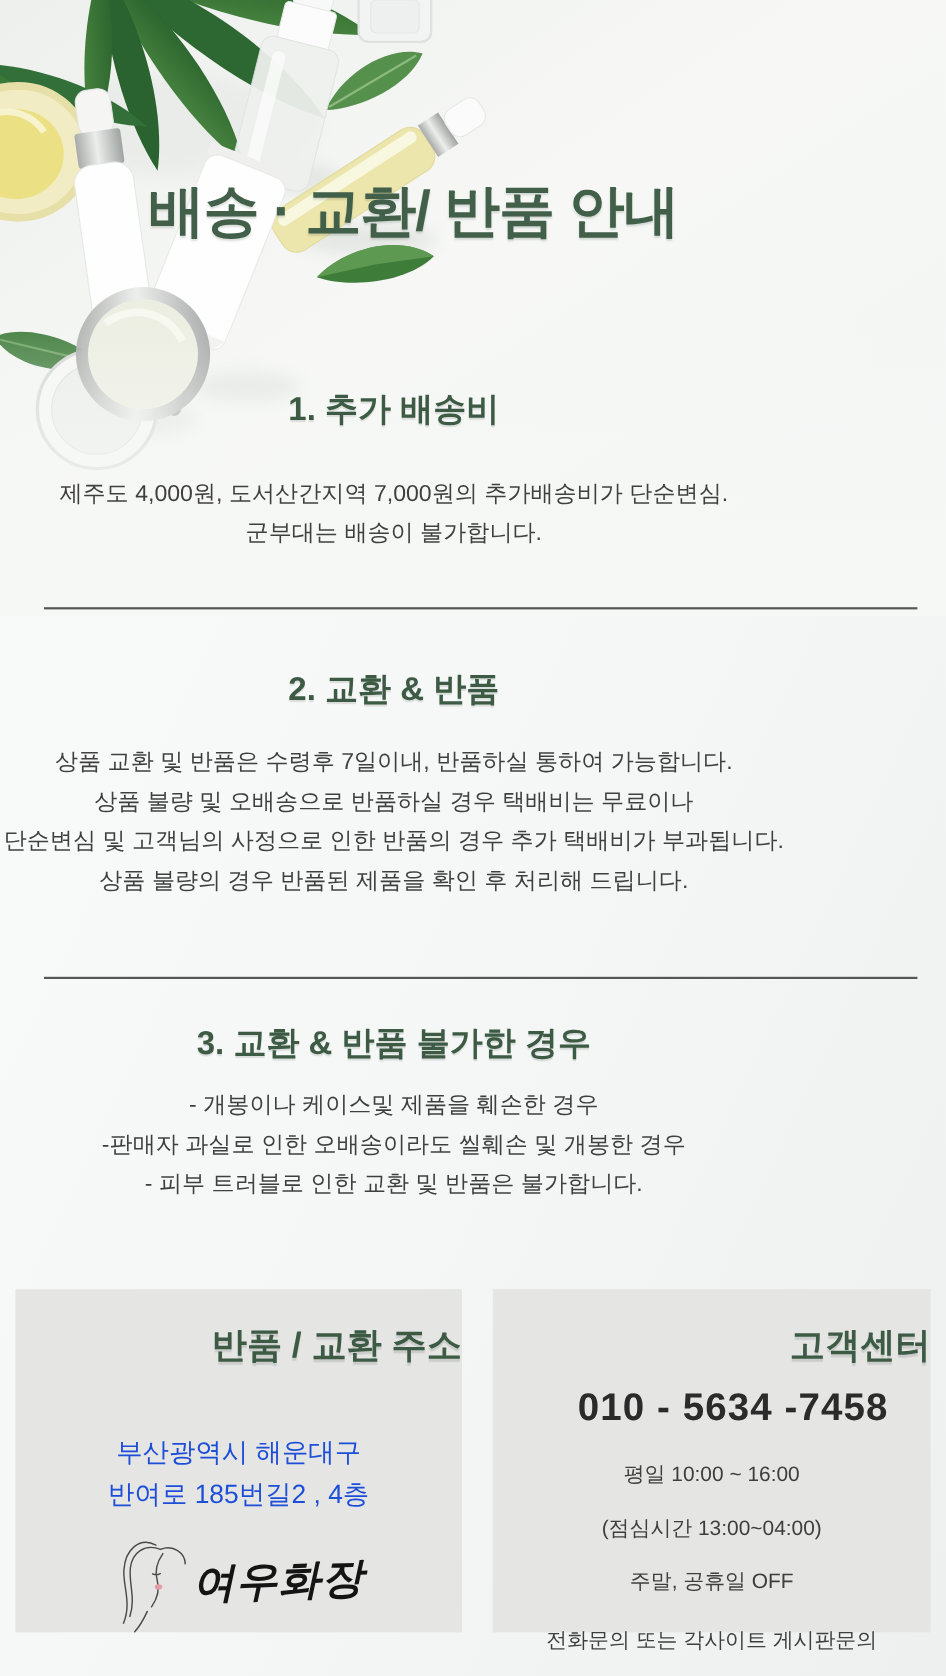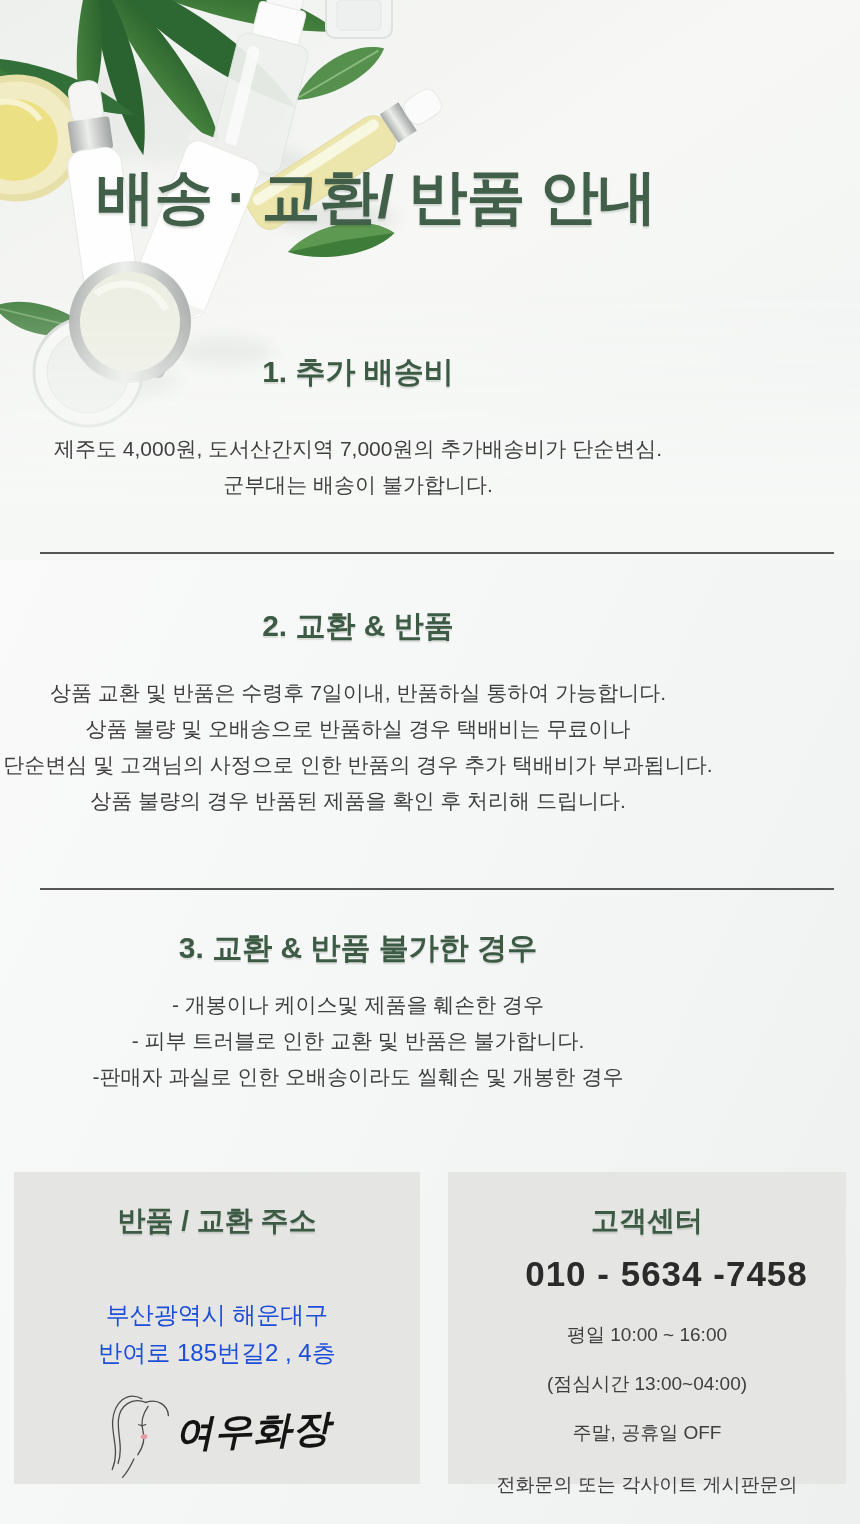--- a/index.html
+++ b/index.html
@@ -5,21 +5,21 @@
   html,body{margin:0;padding:0;background:#ffffff;}
   .page{
     position:relative;width:860px;height:1524px;margin:0 auto;overflow:hidden;
     background:linear-gradient(115deg,#fafbfa 0%,#f5f7f6 55%,#edf0ef 100%);
     font-family:"Liberation Sans",sans-serif;color:#3f3f3f;
   }
   .hero{position:absolute;top:0;left:0;width:860px;height:560px;}
   .hero svg{display:block;}
   .page-title{
     position:absolute;top:158px;left:0;width:752px;margin:0;
-    text-align:center;font-size:59px;font-weight:800;letter-spacing:-1px;
+    text-align:center;font-size:51px;font-weight:800;letter-spacing:-1px;
     color:#415f49;text-shadow:0 2px 2px rgba(40,60,45,0.18);z-index:3;
   }
   .info-section{position:absolute;left:0;width:716px;text-align:center;z-index:2;}
   .info-section h2{
     margin:0;font-size:30px;font-weight:800;color:#3c5a44;
     text-shadow:0 2px 1px rgba(40,60,45,0.14);
   }
   .info-section .body{margin-top:0;}
   .info-section p{margin:0;font-size:21px;line-height:36px;color:#3f3f3f;}
   .sec-1{top:352px;}
@@ -34,22 +34,23 @@
   }
   .divider.d1{top:552px;}
   .divider.d2{top:888px;}
   .box{
     position:absolute;top:1172px;height:312px;background:#e5e5e4;
     text-align:center;z-index:2;
   }
   .box-left{left:14px;width:406px;}
   .box-right{left:448px;width:398px;}
   .box h3{
-    margin:30px 0 0 0;font-size:28px;font-weight:800;color:#3c5a44;
+    margin:30px 0 0 0;font-size:32px;font-weight:800;color:#3c5a44;
     text-shadow:0 2px 1px rgba(40,60,45,0.14);
+    text-align:right;
   }
   .address{margin-top:56px;}
   .address p{margin:0;font-size:24px;line-height:38px;color:#1d4ed8;}
   .logo{
     margin-top:10px;display:flex;align-items:center;justify-content:center;
     transform:rotate(-2deg);
   }
   .logo-text{
     font-family:"DejaVu Serif",serif;font-style:italic;font-weight:700;
     font-size:38px;color:#141414;letter-spacing:1px;margin-left:-6px;
@@ -205,22 +206,22 @@
       <p>상품 불량의 경우 반품된 제품을 확인 후 처리해 드립니다.</p>
     </div>
   </section>
 
   <hr class="divider d2">
 
   <section class="info-section sec-3">
     <h2>3. 교환 &amp; 반품 불가한 경우</h2>
     <div class="body">
       <p>- 개봉이나 케이스및 제품을 훼손한 경우</p>
+      <p>-판매자 과실로 인한 오배송이라도 씰훼손 및 개봉한 경우</p>
       <p>- 피부 트러블로 인한 교환 및 반품은 불가합니다.</p>
-      <p>-판매자 과실로 인한 오배송이라도 씰훼손 및 개봉한 경우</p>
     </div>
   </section>
 
   <div class="box box-left">
     <h3>반품 / 교환 주소</h3>
     <div class="address">
       <p>부산광역시 해운대구</p>
       <p>반여로 185번길2 , 4층</p>
     </div>
     <div class="logo">

